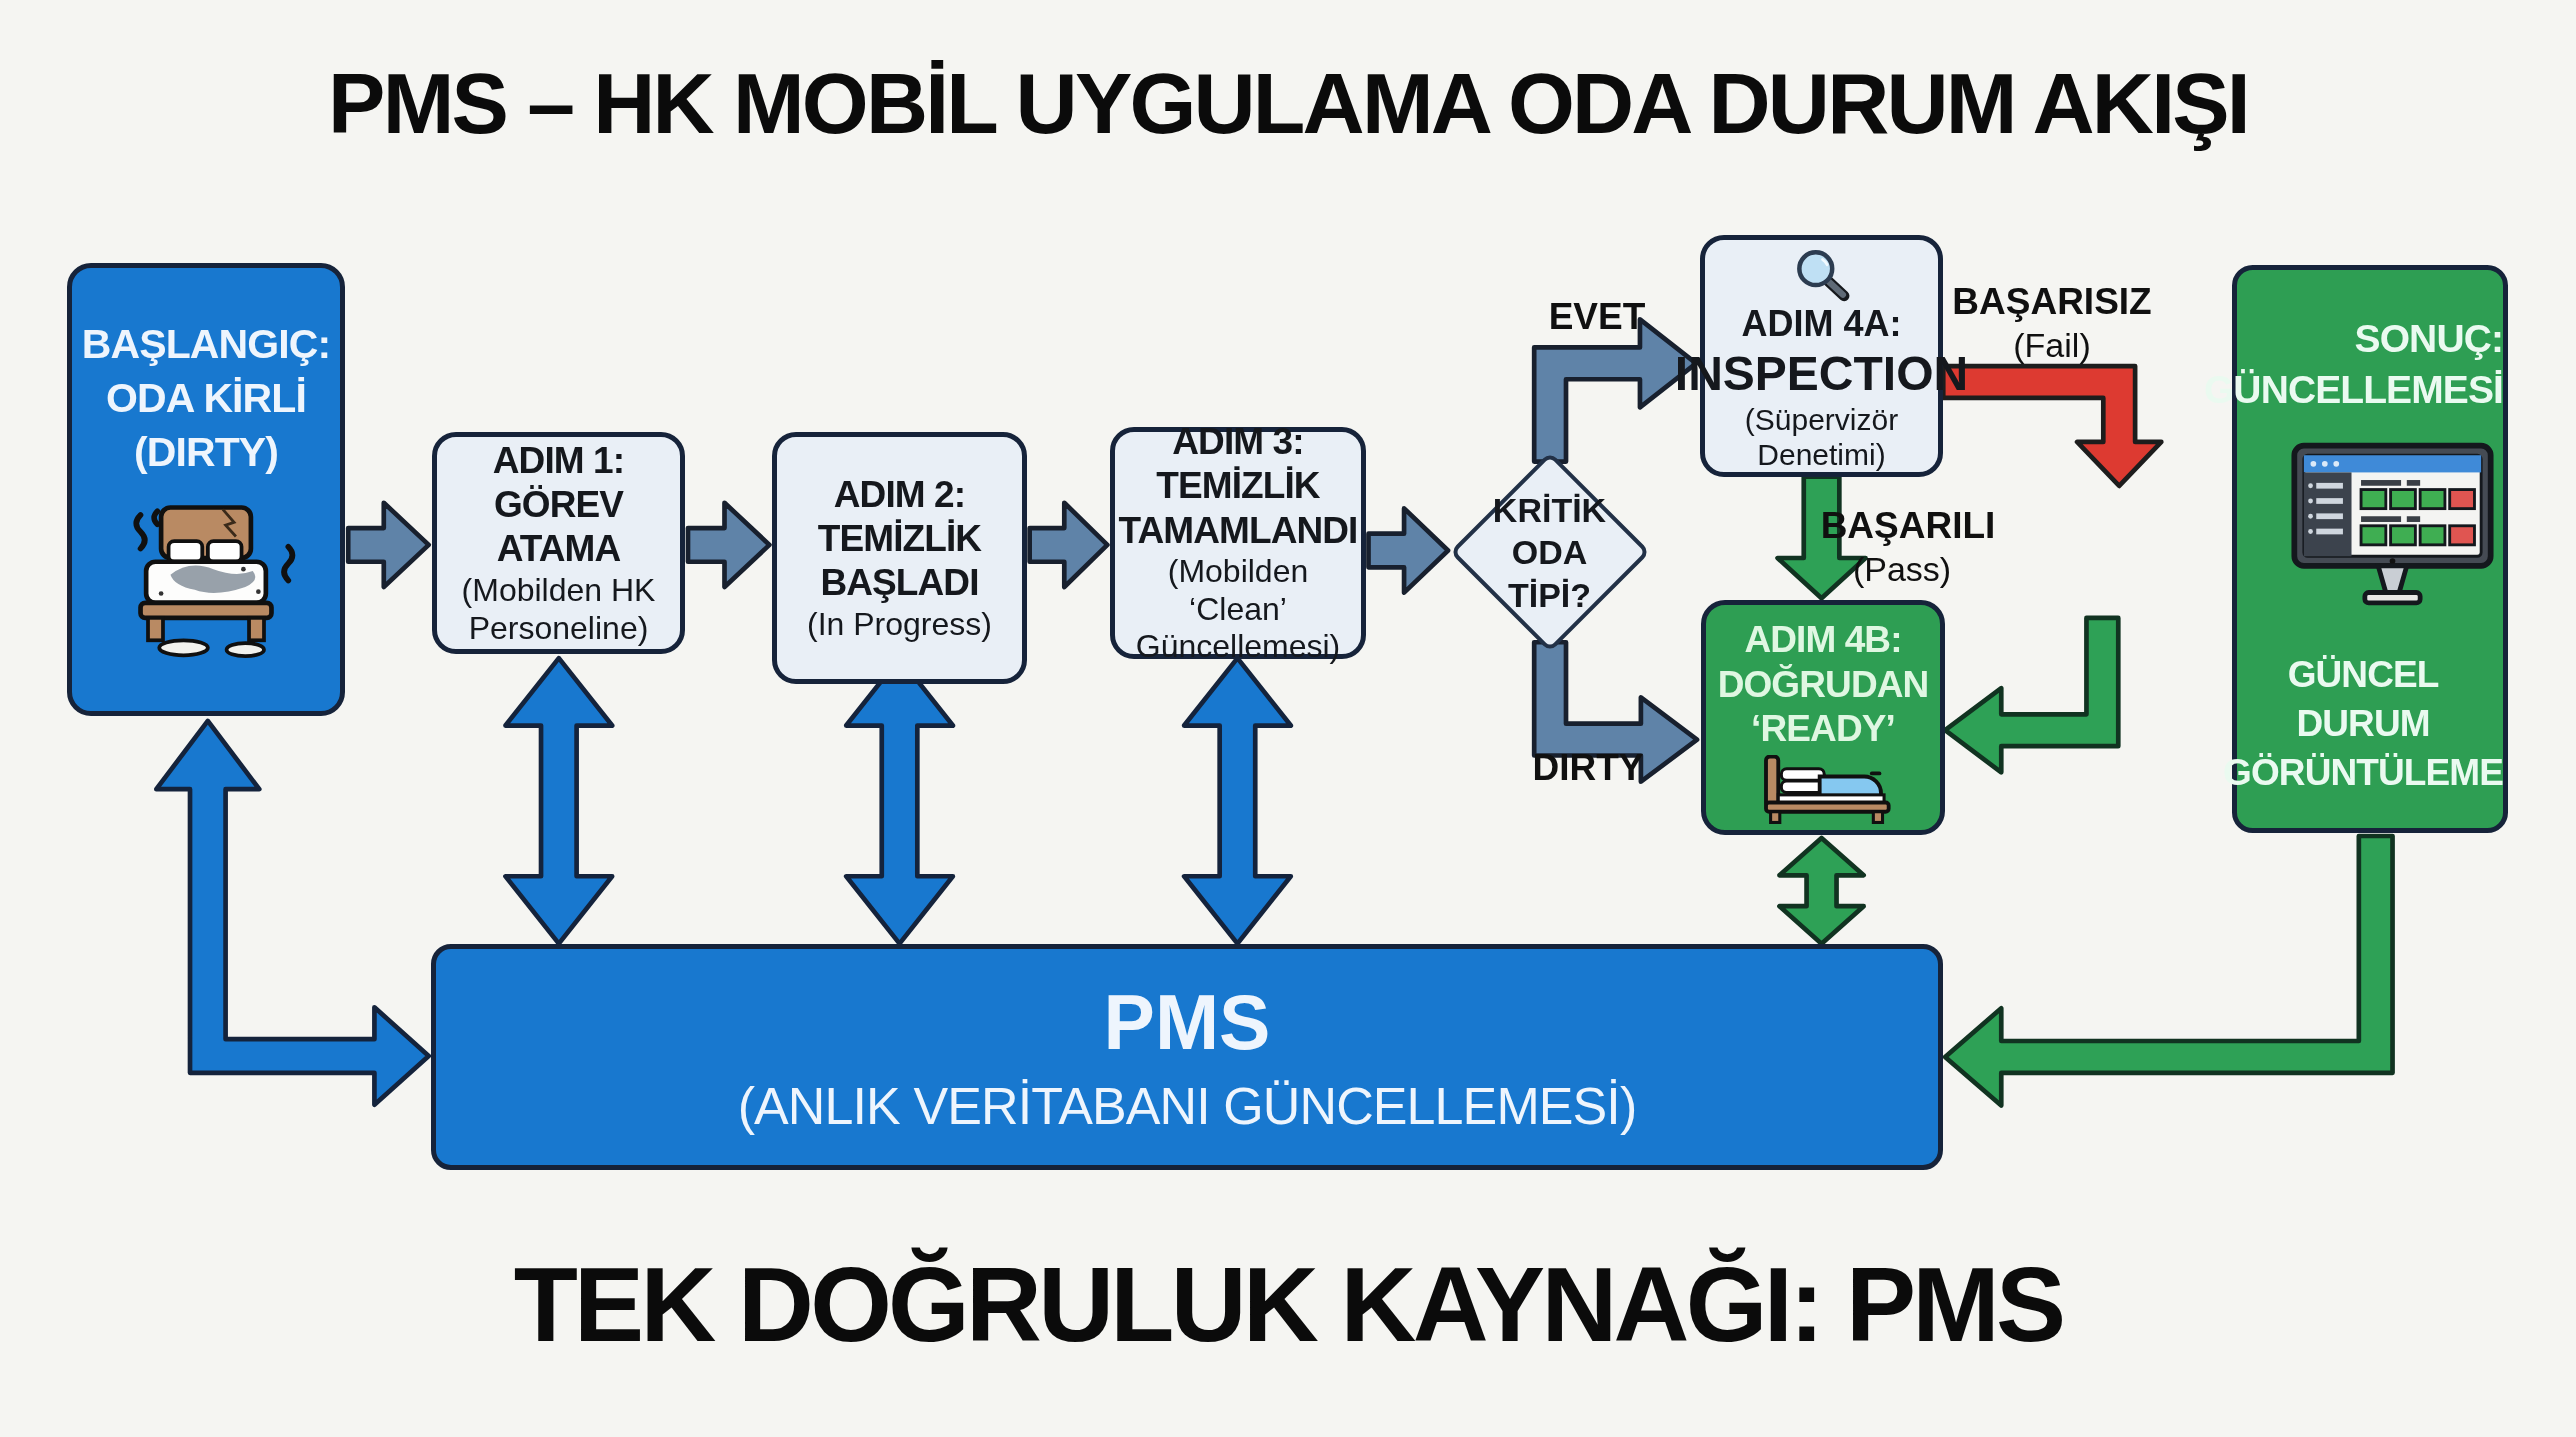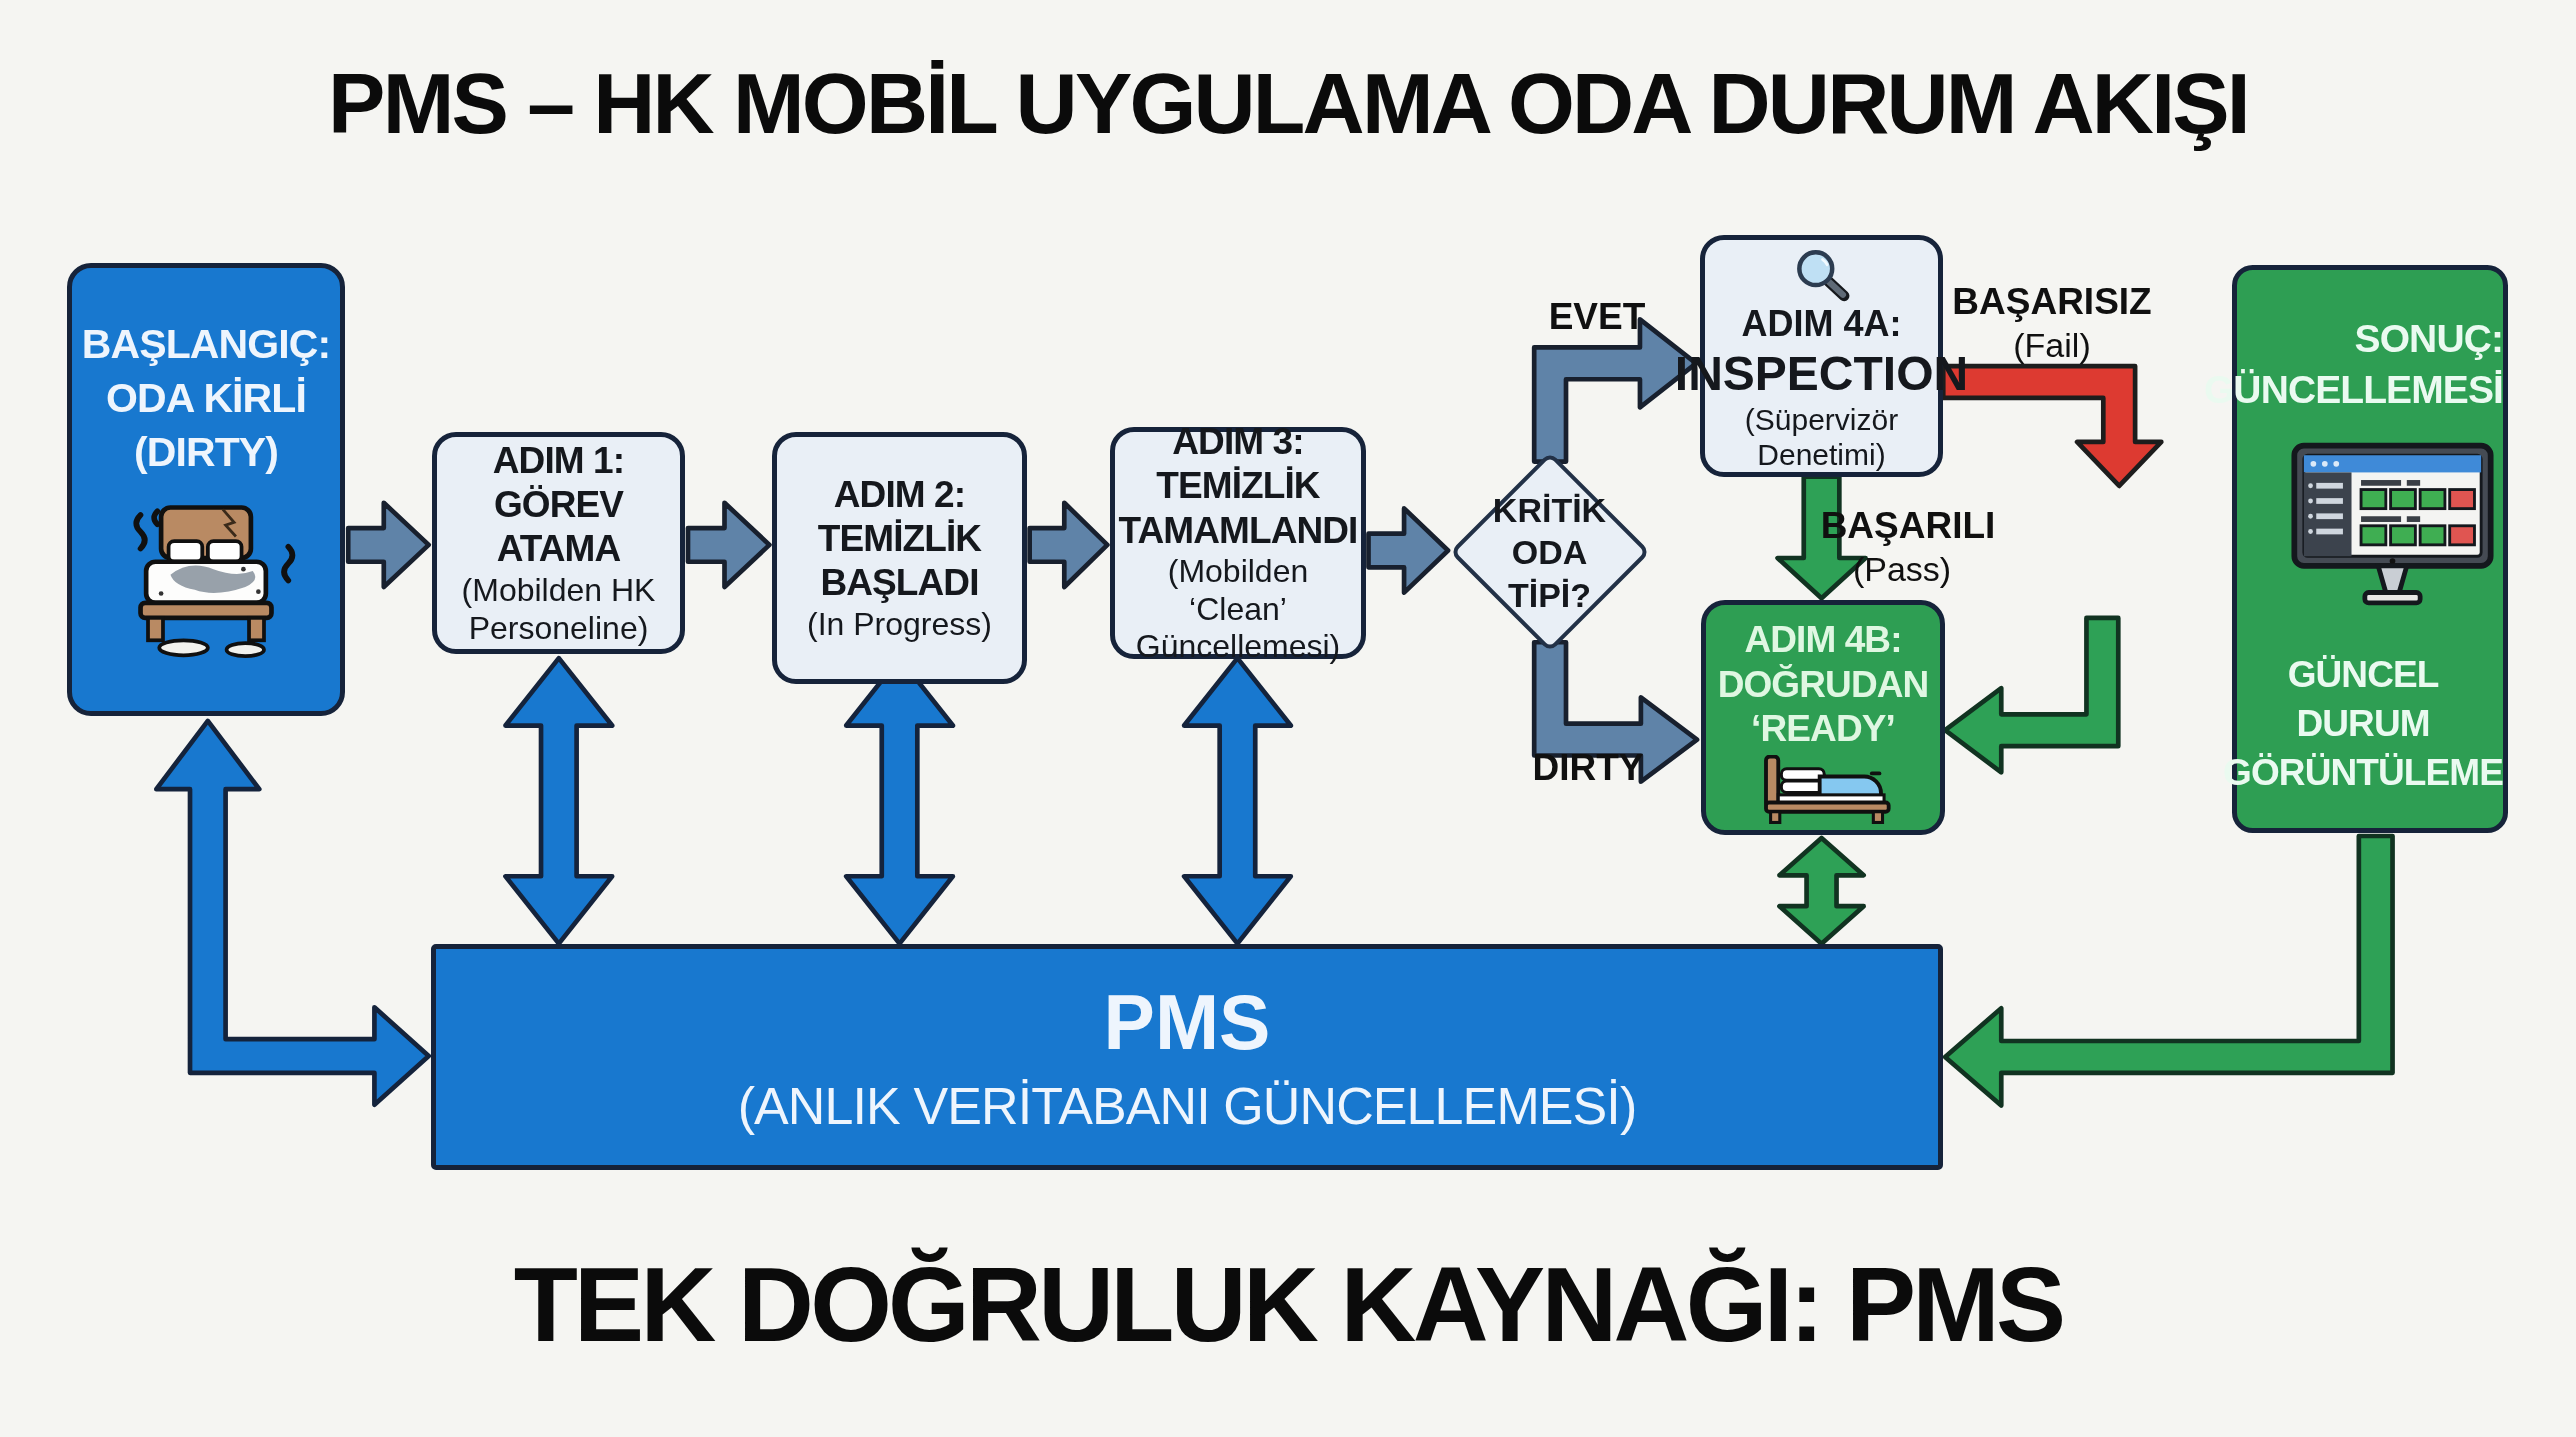--- a/index.html
+++ b/index.html
@@ -212,21 +212,21 @@
       <polygon points="100,132 130,132 122,160 108,160" fill="#c9ced4" stroke="#14181d" stroke-width="5"></polygon>
       <rect x="86" y="160" width="58" height="11" rx="4" fill="#e8e8e6" stroke="#14181d" stroke-width="5"></rect>
     </svg>
     <div style="margin-top:28px;">
       <div class="start-line" style="font-size:37px;color:#eafaf0;">GÜNCEL</div>
       <div class="start-line" style="font-size:37px;color:#eafaf0;">DURUM</div>
       <div class="start-line" style="font-size:37px;color:#eafaf0;">GÖRÜNTÜLEME</div>
     </div>
   </div>
 
-  <div class="box blue-fill" style="left:431px;top:944px;width:1512px;height:226px;border-radius:5px;">
+  <div class="box blue-fill" style="left:431px;top:944px;width:1512px;height:226px;border-radius:20px;">
     <div class="pms-title">PMS</div>
     <div class="pms-sub">(ANLIK VERİTABANI GÜNCELLEMESİ)</div>
   </div>
 
   <div class="flow-label lab-bold" style="left:1597px;top:296px;">EVET</div>
   <div class="flow-label lab-bold" style="left:1588px;top:747px;">DIRTY</div>
   <div class="flow-label lab-bold" style="left:2052px;top:281px;">BAŞARISIZ</div>
   <div class="flow-label lab-norm" style="left:2052px;top:326px;">(Fail)</div>
   <div class="flow-label lab-bold" style="left:1908px;top:505px;">BAŞARILI</div>
   <div class="flow-label lab-norm" style="left:1902px;top:550px;">(Pass)</div>

